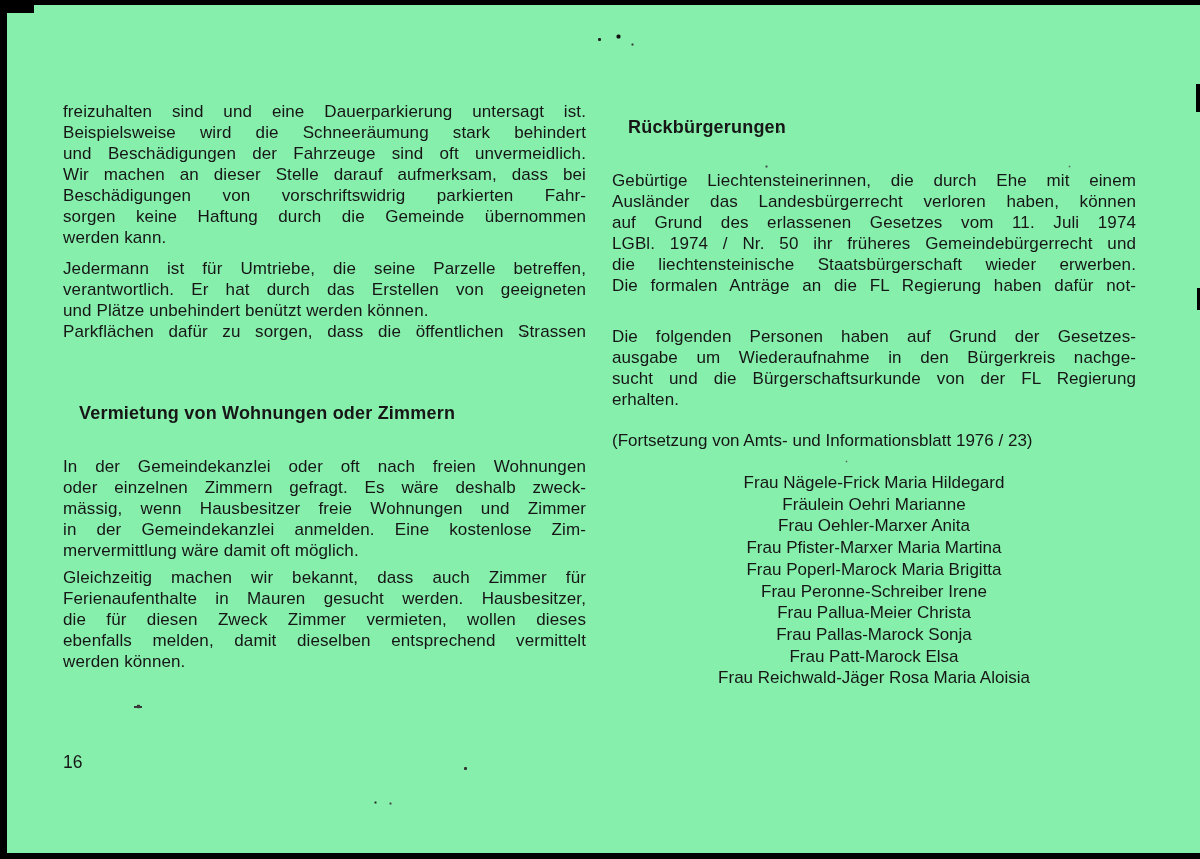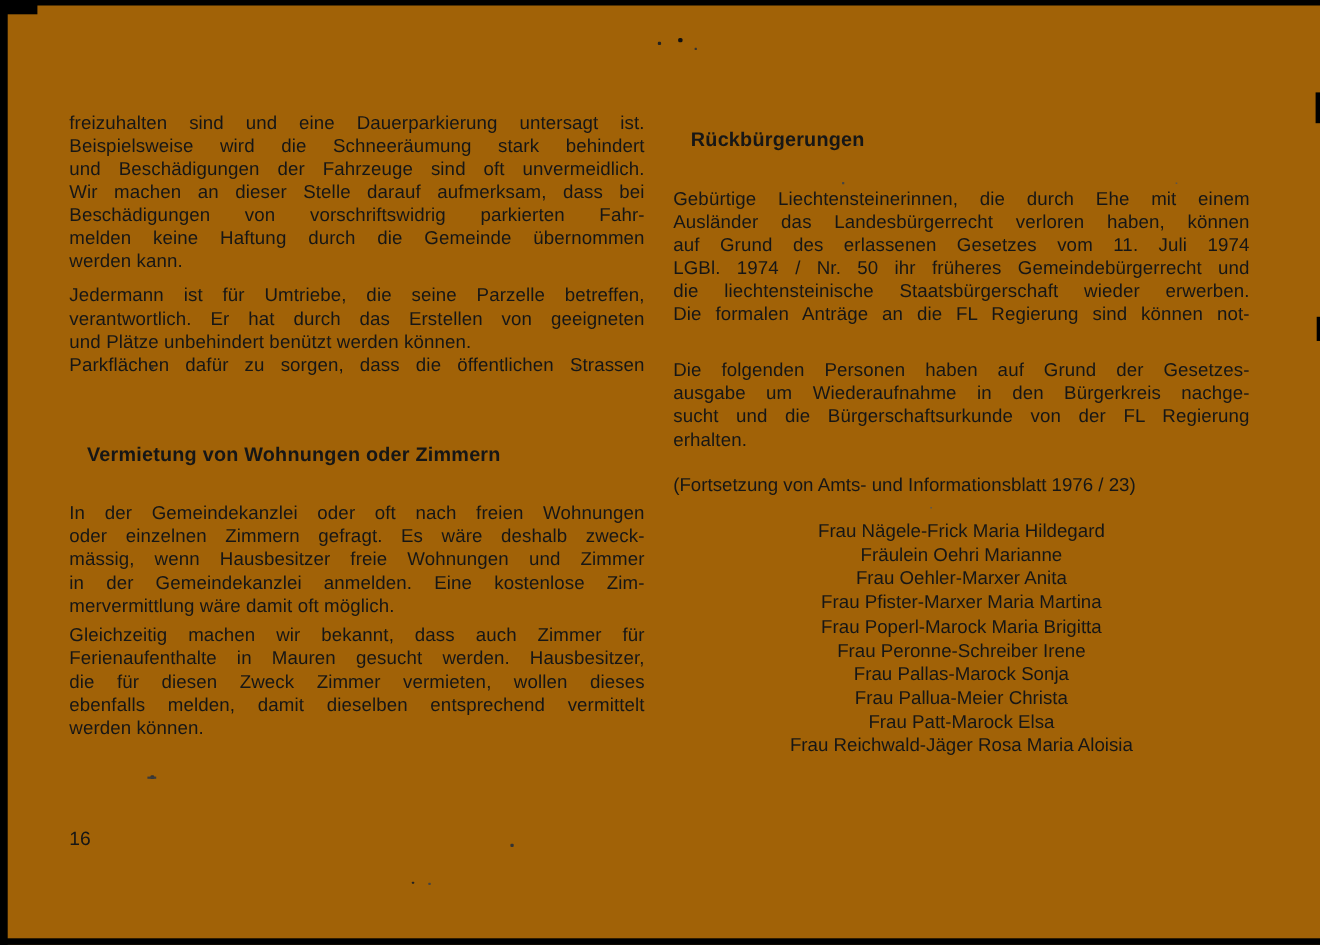--- a/index.html
+++ b/index.html
@@ -4,21 +4,21 @@
 <style>
   html, body {
     margin: 0;
     padding: 0;
     background: #ffffff;
   }
   .page {
     position: relative;
     width: 1200px;
     height: 859px;
-    background: #a16207;
+    background: #86efac;
     overflow: hidden;
     font-family: "Liberation Sans", "DejaVu Sans", sans-serif;
     color: #161616;
   }
   
   .edge { position: absolute; background: #000; }
   .edge-left   { left: 0; top: 0; width: 7px; height: 859px; }
   .edge-top    { left: 0; top: 0; width: 1200px; height: 5px; }
   .edge-top-corner { left: 0; top: 0; width: 34px; height: 13px; }
   .edge-bottom { left: 0; bottom: 0; width: 1200px; height: 6px; }
@@ -95,21 +95,21 @@
   <div class="edge edge-right-a"></div>
   <div class="edge edge-right-b"></div>
 
   <div class="col col-left">
     <div class="block para" style="top:101px">
         <div class="line">freizuhalten sind und eine Dauerparkierung untersagt ist.</div>
         <div class="line">Beispielsweise wird die Schneeräumung stark behindert</div>
         <div class="line">und Beschädigungen der Fahrzeuge sind oft unvermeidlich.</div>
         <div class="line">Wir machen an dieser Stelle darauf aufmerksam, dass bei</div>
         <div class="line">Beschädigungen von vorschriftswidrig parkierten Fahr-</div>
-        <div class="line">melden keine Haftung durch die Gemeinde übernommen</div>
+        <div class="line">sorgen keine Haftung durch die Gemeinde übernommen</div>
         <div class="line last">werden kann.</div>
       </div>
     <div class="block para" style="top:258px">
         <div class="line">Jedermann ist für Umtriebe, die seine Parzelle betreffen,</div>
         <div class="line">verantwortlich. Er hat durch das Erstellen von geeigneten</div>
         <div class="line last">und Plätze unbehindert benützt werden können.</div>
         <div class="line">Parkflächen dafür zu sorgen, dass die öffentlichen Strassen</div>
       </div>
     <h2 class="block heading" style="top:386px">Vermietung von Wohnungen oder Zimmern</h2>
     <div class="block para" style="top:456px">
@@ -129,38 +129,38 @@
   </div>
 
   <div class="col col-right">
     <h2 class="block heading" style="top:100px">Rückbürgerungen</h2>
     <div class="block para" style="top:170px">
         <div class="line">Gebürtige Liechtensteinerinnen, die durch Ehe mit einem</div>
         <div class="line">Ausländer das Landesbürgerrecht verloren haben, können</div>
         <div class="line">auf Grund des erlassenen Gesetzes vom 11. Juli 1974</div>
         <div class="line">LGBl. 1974 / Nr. 50 ihr früheres Gemeindebürgerrecht und</div>
         <div class="line">die liechtensteinische Staatsbürgerschaft wieder erwerben.</div>
-        <div class="line">Die formalen Anträge an die FL Regierung sind können not-</div>
+        <div class="line">Die formalen Anträge an die FL Regierung haben dafür not-</div>
       </div>
     <div class="block para" style="top:326px">
         <div class="line">Die folgenden Personen haben auf Grund der Gesetzes-</div>
         <div class="line">ausgabe um Wiederaufnahme in den Bürgerkreis nachge-</div>
         <div class="line">sucht und die Bürgerschaftsurkunde von der FL Regierung</div>
         <div class="line last">erhalten.</div>
       </div>
     <div class="block note" style="top:430px">(Fortsetzung von Amts- und Informationsblatt 1976 / 23)</div>
     <div class="block names" style="top:472px">
         <div class="name-line">Frau Nägele-Frick Maria Hildegard</div>
         <div class="name-line">Fräulein Oehri Marianne</div>
         <div class="name-line">Frau Oehler-Marxer Anita</div>
         <div class="name-line">Frau Pfister-Marxer Maria Martina</div>
         <div class="name-line">Frau Poperl-Marock Maria Brigitta</div>
         <div class="name-line">Frau Peronne-Schreiber Irene</div>
+        <div class="name-line">Frau Pallua-Meier Christa</div>
         <div class="name-line">Frau Pallas-Marock Sonja</div>
-        <div class="name-line">Frau Pallua-Meier Christa</div>
         <div class="name-line">Frau Patt-Marock Elsa</div>
         <div class="name-line">Frau Reichwald-Jäger Rosa Maria Aloisia</div>
       </div>
   </div>
 
   <div class="page-number">16</div>
 
   <div class="noise"></div>
   <div class="noise-dash"></div>
 

